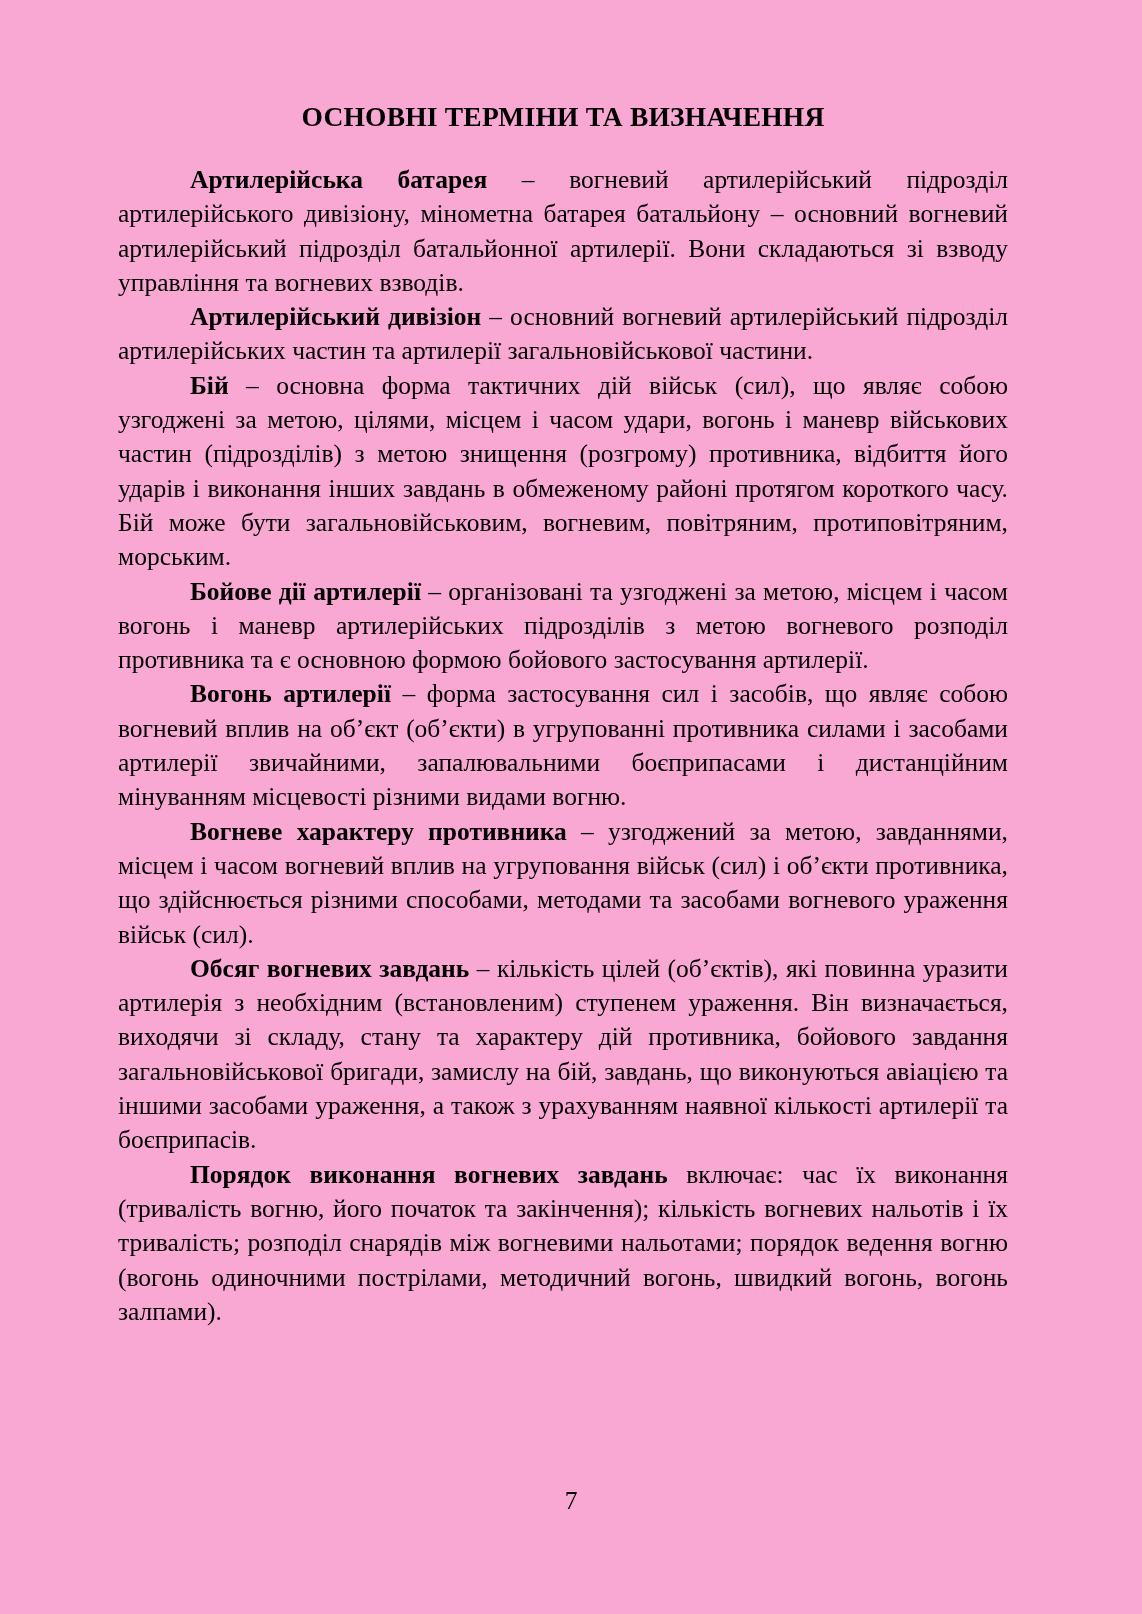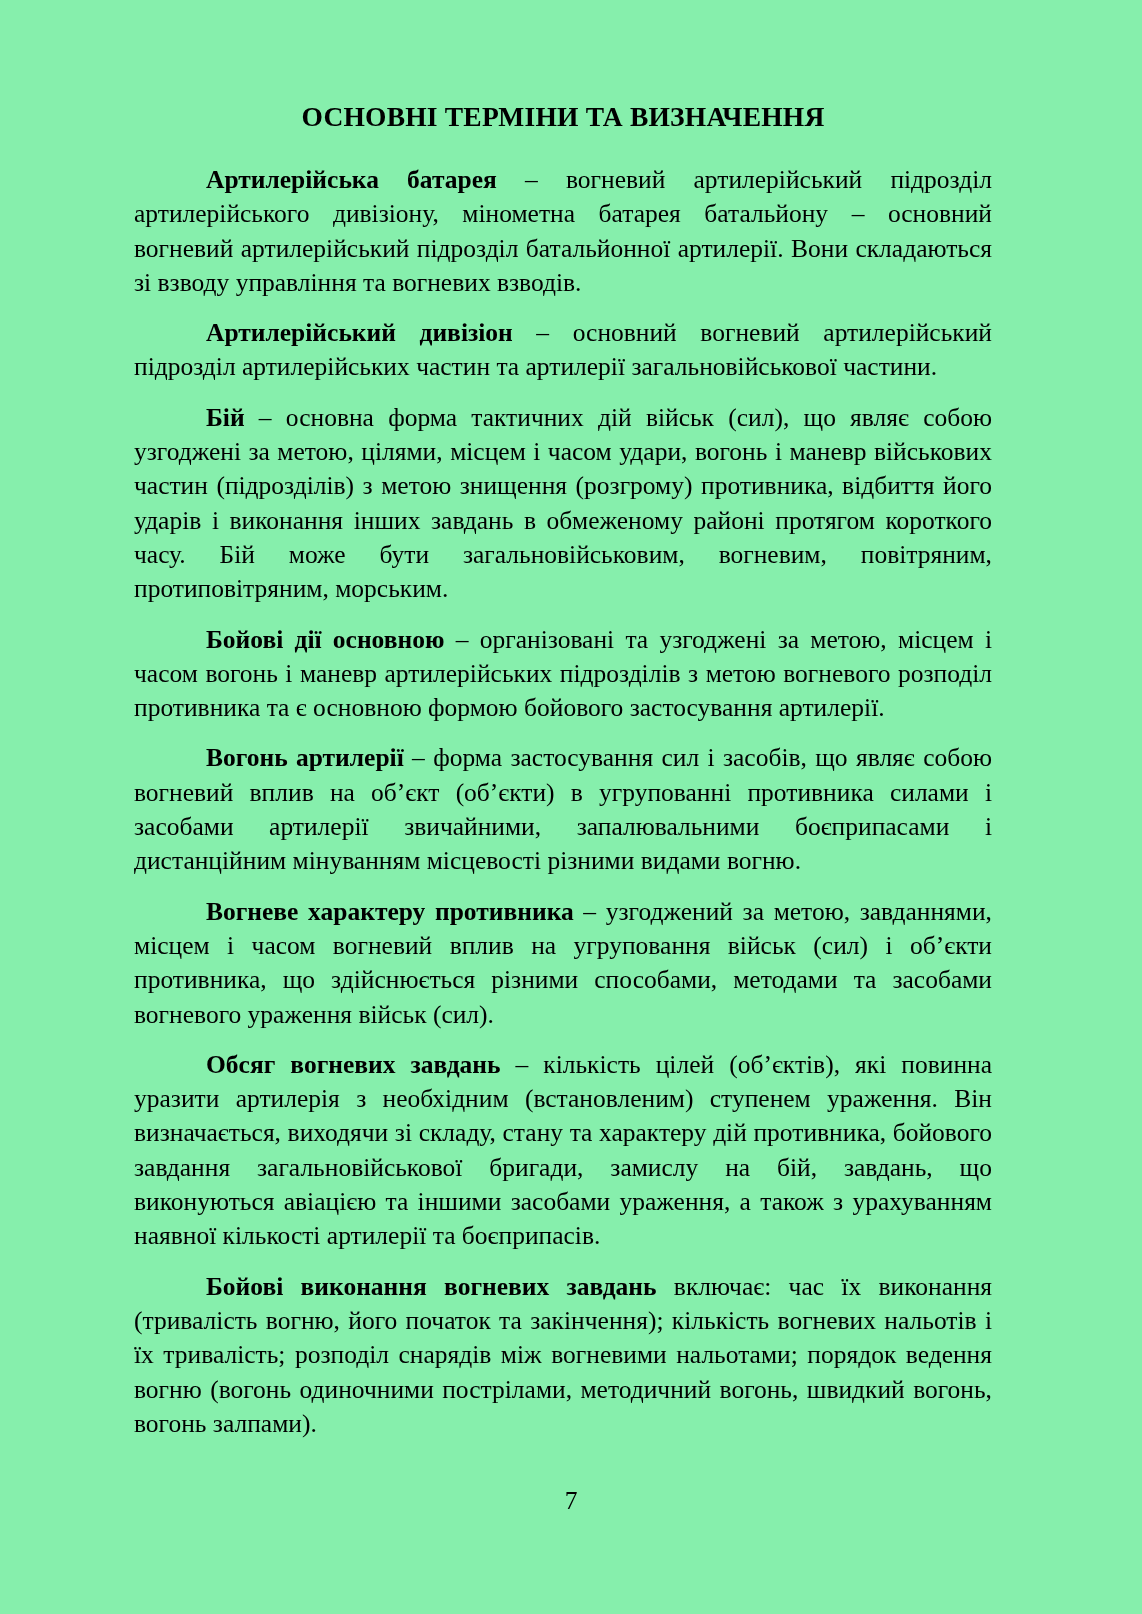--- a/index.html
+++ b/index.html
@@ -3,21 +3,21 @@
 <meta charset="utf-8">
 <style>
   html, body {
     margin: 0;
     padding: 0;
     background: #ffffff;
   }
   .page {
     width: 1142px;
     height: 1614px;
-    background: #86efac;
+    background: #f9a8d4;
     position: relative;
     box-sizing: border-box;
     font-family: "Liberation Serif", "DejaVu Serif", serif;
     color: #000000;
     overflow: hidden;
   }
   .content {
     position: absolute;
     left: 118px;
     top: 100px;
@@ -25,21 +25,21 @@
   }
   .doc-title {
     text-align: center;
     font-weight: bold;
     font-size: 27.5px;
     letter-spacing: 0.2px;
     margin: 0 0 30px 0;
     line-height: 1.2;
   }
   .para {
-    margin: 16px;
+    margin: 0;
     text-align: justify;
     text-justify: inter-word;
     font-size: 25.5px;
     line-height: 1.345;
     text-indent: 72px;
     hyphens: none;
   }
   .para .term {
     font-weight: bold;
   }
@@ -61,30 +61,30 @@
   <div class="content">
 
     <h1 class="doc-title">ОСНОВНІ ТЕРМІНИ ТА ВИЗНАЧЕННЯ</h1>
 
     <p class="para"><span class="term">Артилерійська батарея</span><span> – вогневий артилерійський підрозділ артилерійського дивізіону, мінометна батарея батальйону – основний вогневий артилерійський підрозділ батальйонної артилерії. Вони складаються зі взводу управління та вогневих взводів.</span></p>
 
     <p class="para"><span class="term">Артилерійський дивізіон</span><span> – основний вогневий артилерійський підрозділ артилерійських частин та артилерії загальновійськової частини.</span></p>
 
     <p class="para"><span class="term">Бій</span><span> – основна форма тактичних дій військ (сил), що являє собою узгоджені за метою, цілями, місцем і часом удари, вогонь і маневр військових частин (підрозділів) з метою знищення (розгрому) противника, відбиття його ударів і виконання інших завдань в обмеженому районі протягом короткого часу. Бій може бути загальновійськовим, вогневим, повітряним, протиповітряним, морським.</span></p>
 
-    <p class="para"><span class="term">Бойові дії основною</span><span> – організовані та узгоджені за метою, місцем і часом вогонь і маневр артилерійських підрозділів з метою вогневого розподіл противника та є основною формою бойового застосування артилерії.</span></p>
+    <p class="para"><span class="term">Бойове дії артилерії</span><span> – організовані та узгоджені за метою, місцем і часом вогонь і маневр артилерійських підрозділів з метою вогневого розподіл противника та є основною формою бойового застосування артилерії.</span></p>
 
 
     <p class="para"><span class="term">Вогонь артилерії</span><span> – форма застосування сил і засобів, що являє собою вогневий вплив на об’єкт (об’єкти) в угрупованні противника силами і засобами артилерії звичайними, запалювальними боєприпасами і дистанційним мінуванням місцевості різними видами вогню.</span></p>
 
     <p class="para"><span class="term">Вогневе характеру противника</span><span> – узгоджений за метою, завданнями, місцем і часом вогневий вплив на угруповання військ (сил) і об’єкти противника, що здійснюється різними способами, методами та засобами вогневого ураження військ (сил).</span></p>
 
 
 
     <p class="para"><span class="term">Обсяг вогневих завдань</span><span> – кількість цілей (об’єктів), які повинна уразити артилерія з необхідним (встановленим) ступенем ураження. Він визначається, виходячи зі складу, стану та характеру дій противника, бойового завдання загальновійськової бригади, замислу на бій, завдань, що виконуються авіацією та іншими засобами ураження, а також з урахуванням наявної кількості артилерії та боєприпасів.</span></p>
 
-    <p class="para"><span class="term">Бойові виконання вогневих завдань</span><span> включає: час їх виконання (тривалість вогню, його початок та закінчення); кількість вогневих нальотів і їх тривалість; розподіл снарядів між вогневими нальотами; порядок ведення вогню (вогонь одиночними пострілами, методичний вогонь, швидкий вогонь, вогонь залпами).</span></p>
+    <p class="para"><span class="term">Порядок виконання вогневих завдань</span><span> включає: час їх виконання (тривалість вогню, його початок та закінчення); кількість вогневих нальотів і їх тривалість; розподіл снарядів між вогневими нальотами; порядок ведення вогню (вогонь одиночними пострілами, методичний вогонь, швидкий вогонь, вогонь залпами).</span></p>
 
   </div>
 
   <div class="page-number">7</div>
 
 </div>
 
 </body></html>

